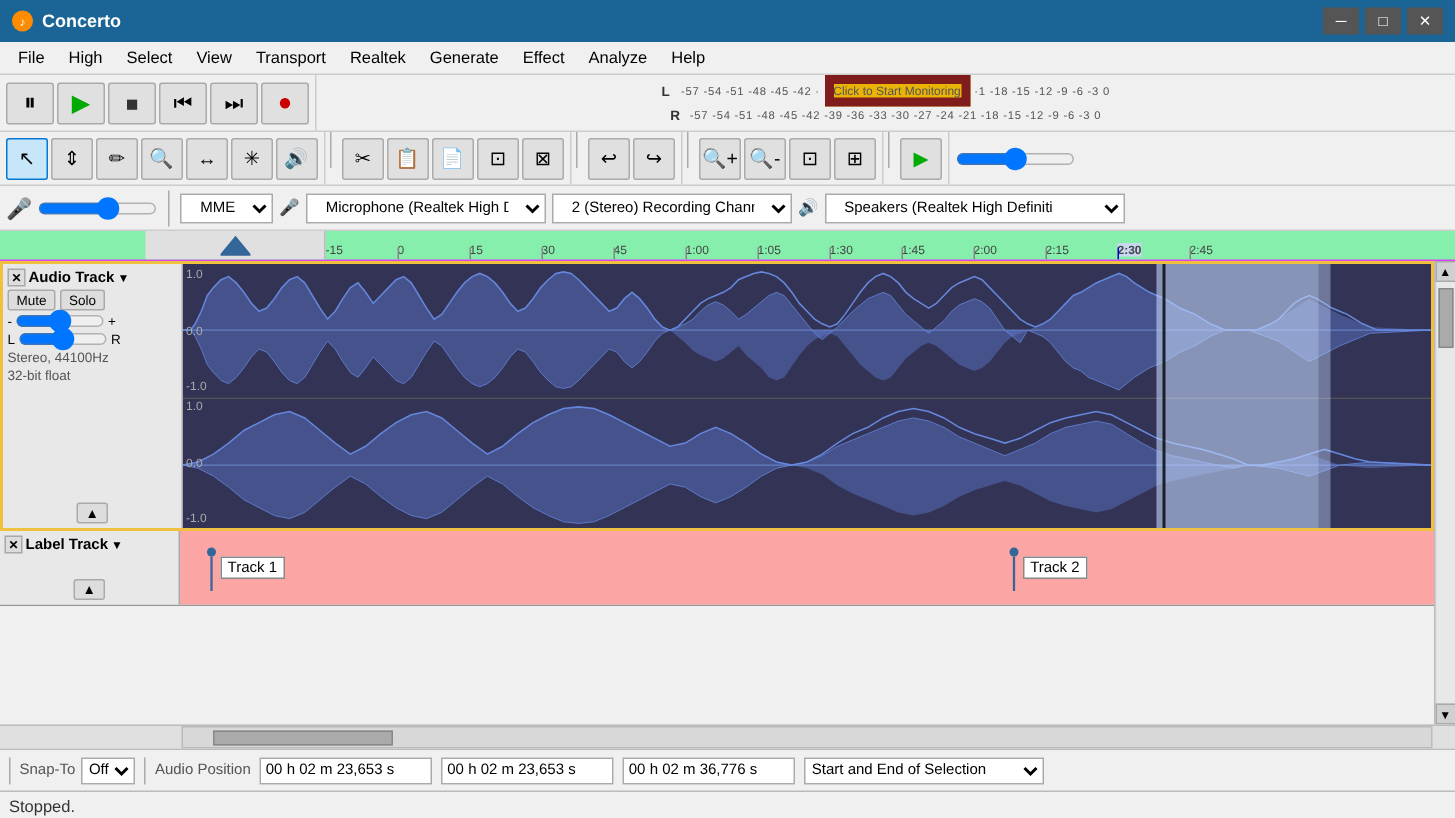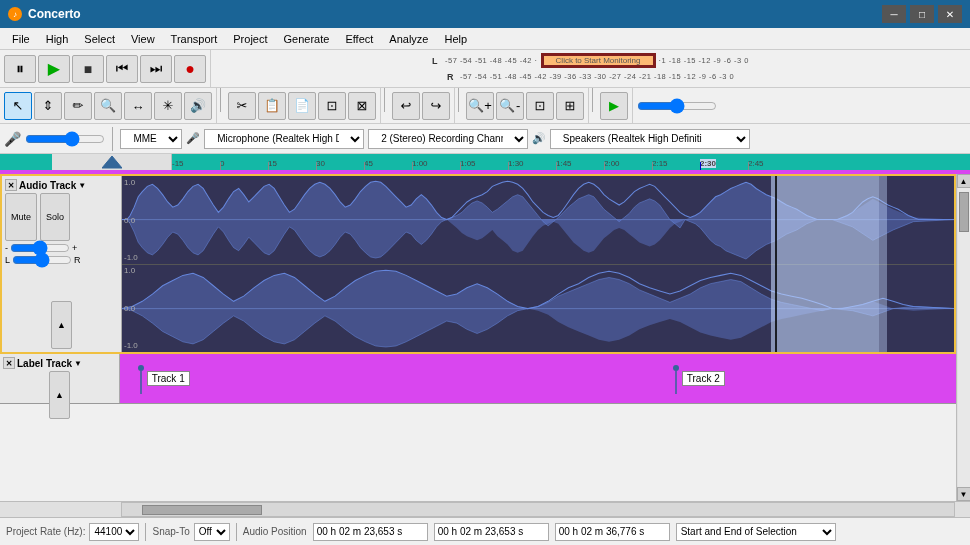--- a/index.html
+++ b/index.html
@@ -131,26 +131,26 @@
       height: 20px;
       font-size: 10px;
       border: 1px solid #aaa;
       background: white;
       padding: 0 8px;
       cursor: pointer;
     }
 
     
     .timeline-ruler {
-      background: #14b8a6;
-      border-bottom: 4px solid #d946ef;
+      background: #86efac;
+      border-bottom: 1px solid #d946ef;
       height: 20px;
       display: flex;
       align-items: flex-end;
-      padding-left: 52px;
+      padding-left: 97px;
       overflow: hidden;
       position: relative;
     }
     .ruler-inner {
       display: flex;
       align-items: flex-end;
       width: 100%;
       height: 100%;
       position: relative;
     }
@@ -199,21 +199,21 @@
       display: flex;
       align-items: center;
       gap: 2px;
     }
     .track-controls {
       display: flex;
       gap: 3px;
     }
     .track-btn {
       font-size: 9px;
-      padding: 18px 5px;
+      padding: 1px 5px;
       background: #ddd;
       border: 1px solid #aaa;
       cursor: pointer;
       border-radius: 2px;
     }
     .track-gain-row {
       display: flex;
       align-items: center;
       gap: 2px;
       font-size: 9px;
@@ -394,21 +394,21 @@
 </div>
 
 <div class="main-content">
 
   <div class="menu-bar">
     <div class="menu-item">File</div>
     <div class="menu-item">High</div>
     <div class="menu-item">Select</div>
     <div class="menu-item">View</div>
     <div class="menu-item">Transport</div>
-    <div class="menu-item">Project</div>
+    <div class="menu-item">Realtek</div>
     <div class="menu-item">Generate</div>
     <div class="menu-item">Effect</div>
     <div class="menu-item">Analyze</div>
     <div class="menu-item">Help</div>
   </div>
 
   <div class="toolbar-combined" style="height:38px;">
     <div class="toolbar-section">
       <button class="toolbar-btn" style="font-size:16px;">⏸</button>
       <button class="toolbar-btn">
@@ -421,21 +421,21 @@
       <button class="toolbar-btn" style="font-size:14px;">⏭</button>
       <button class="toolbar-btn">
         <span style="color:#cc0000; font-size:16px;">●</span>
       </button>
     </div>
 
     <div class="toolbar-section-right" style="flex-direction:column; justify-content:center; padding: 1px 6px;">
       <div style="display:flex; align-items:center; height:16px; gap:3px;">
         <span style="font-weight:bold; font-size:9px; color:#333; width:10px;">L</span>
         <span style="font-size:7.5px; color:#555; letter-spacing:0.5px; white-space:nowrap;">-57 -54 -51 -48 -45 -42 · </span>
-        <span style="font-size:8px; color:#555; cursor:pointer; border:3px solid #7f1d1d; padding:0 12px; background:#fdba74;">Click to Start Monitoring</span>
+        <span style="font-size:8px; color:#555; cursor:pointer; border:6px solid #7f1d1d; padding:0 0; background:#eab308;">Click to Start Monitoring</span>
         <span style="font-size:7.5px; color:#555; letter-spacing:0.5px; white-space:nowrap;"> ·1 -18 -15 -12  -9  -6  -3  0</span>
       </div>
       <div style="display:flex; align-items:center; height:16px; gap:3px;">
         <span style="font-weight:bold; font-size:9px; color:#333; width:10px;">R</span>
         <span style="font-size:7.5px; color:#555; letter-spacing:0.5px; white-space:nowrap;">-57 -54 -51 -48 -45 -42 -39 -36 -33 -30 -27 -24 -21 -18 -15 -12  -9  -6  -3  0</span>
       </div>
     </div>
   </div>
 
   <div class="toolbar-combined" style="height:36px;">
@@ -555,20 +555,21 @@
           <div class="track-gain-row">
             <span>-</span>
             <input type="range" min="0" max="100" value="50" class="track-gain-slider" style="">
             <span>+</span>
           </div>
           <div class="track-pan-row">
             <span style="font-size:9px;">L</span>
             <input type="range" min="0" max="100" value="50" class="track-gain-slider" style="">
             <span style="font-size:9px;">R</span>
           </div>
+          <div class="track-info">Stereo, 44100Hz<br>32-bit float</div>
           <div style="margin-top:auto; display:flex; justify-content:center;">
             <button class="track-btn">▲</button>
           </div>
         </div>
 
         <div class="track-content" style="background:#333355; position:relative; display:flex; flex-direction:column;">
 
           <div style="position:absolute; left:0; top:0; height:50%; display:flex; flex-direction:column; justify-content:space-between; padding:2px 2px; font-size:8px; color:#aaa; pointer-events:none; z-index:2; width:20px;">
             <span>1.0</span>
             <span>0.0</span>
@@ -685,21 +686,21 @@
             <div class="track-close">✕</div>
             <button class="track-name-btn">
               <span>Label Track</span>
               <span style="font-size:8px;">▼</span>
             </button>
           </div>
           <div style="display:flex; justify-content:center; margin-top:auto;">
             <button class="track-btn">▲</button>
           </div>
         </div>
-        <div class="track-content" style="background:#d946ef; position:relative; flex:1;">
+        <div class="track-content" style="background:#fca5a5; position:relative; flex:1;">
 
           <div style="position:absolute; left:2%; top:50%; transform:translateY(-50%); display:flex; align-items:center; gap:2px;">
             <svg width="8" height="30" viewBox="0 0 8 30">
               <circle cx="4" cy="4" r="3" fill="#336699"></circle>
               <line x1="4" y1="7" x2="4" y2="30" stroke="#336699" stroke-width="1.5"></line>
             </svg>
             <div style="background:white; border:1px solid #888; padding:1px 4px; font-size:10px;">Track 1</div>
           </div>
 
           <div style="position:absolute; left:66%; top:50%; transform:translateY(-50%); display:flex; align-items:center; gap:2px;">
@@ -724,38 +725,35 @@
 
   <div class="scroll-area">
     <div style="display:flex; align-items:center; width:120px; min-width:120px; justify-content:center; font-size:9px; color:#555;"></div>
     <div style="flex:1; display:flex; align-items:center; height:100%; background:#d8d8d8; border:1px solid #bbb; margin:1px;">
       <div style="height:10px; width:120px; background:#aaa; margin-left:20px; border:1px solid #888;"></div>
     </div>
     <div style="width:14px;"></div>
   </div>
 
   <div class="status-bar">
-    <div class="status-field">
-      <span class="status-label">Project Rate (Hz):</span>
-      <select class="status-select">
-        <option>44100</option>
-      </select>
-    </div>
     <div style="width:1px; height:18px; background:#aaa;"></div>
     <div class="status-field">
       <span class="status-label">Snap-To</span>
       <select class="status-select">
         <option>Off</option>
       </select>
     </div>
     <div style="width:1px; height:18px; background:#aaa;"></div>
     <div class="status-field">
       <span class="status-label">Audio Position</span>
     </div>
     <input type="text" class="status-input" style="width: 115px;" value="00 h 02 m 23,653 s">
     <input type="text" class="status-input" style="width: 115px;" value="00 h 02 m 23,653 s">
     <input type="text" class="status-input" style="width: 115px;" value="00 h 02 m 36,776 s">
     <select class="status-select" style="width:160px;">
       <option>Start and End of Selection</option>
     </select>
   </div>
 
+  <div style="background:#f0f0f0; border-top:1px solid #bbb; height:18px; display:flex; align-items:center; padding:0 6px;">
+    <span class="status-message">Stopped.</span>
+  </div>
 </div>
 
 </body></html>

